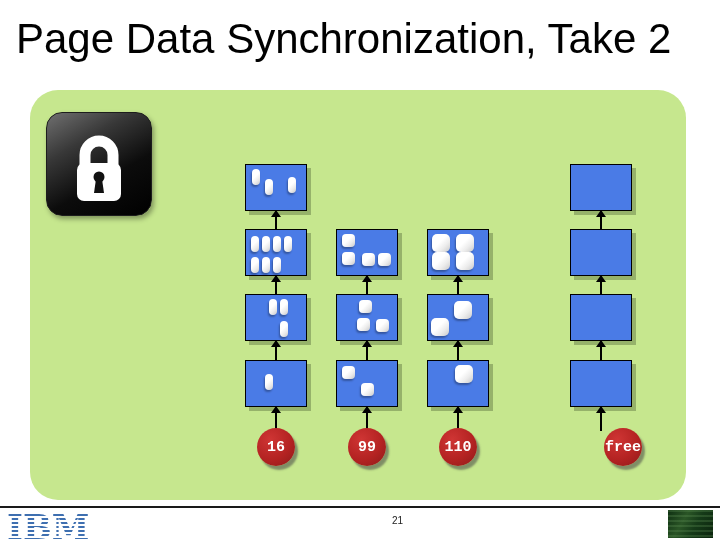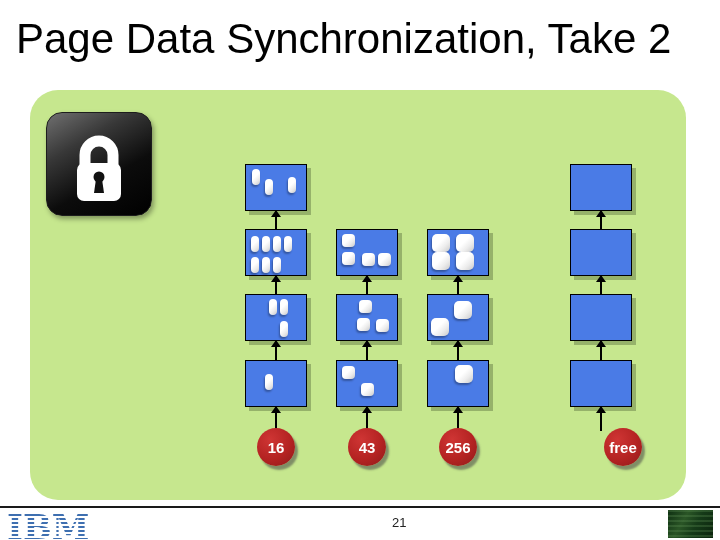--- a/index.html
+++ b/index.html
@@ -15,21 +15,21 @@
          font-weight:400;color:#000;white-space:nowrap;}
 
   .panel{position:absolute;left:30px;top:90px;width:656px;height:410px;
          background:var(--panel);border-radius:28px;}
 
   .lock{position:absolute;left:46px;top:112px;width:104px;height:102px;border-radius:16px;
         background:linear-gradient(150deg,#707070 0%,#383838 30%,#0c0c0c 62%,#000 100%);
         border:1px solid #1d1d1d;box-shadow:2px 3px 5px rgba(0,0,0,0.35);}
   .lock svg{display:block;}
 
-  #diagram{position:absolute;left:0;top:0;width:720px;height:540px;}
+  #diagram{position:absolute;left:0;top:0;width:720px;height:540px;font-family:Liberation Mono, monospace;}
 
   .mem-box{position:absolute;width:62px;height:47px;background:var(--box-blue);
            border:1px solid #000;box-sizing:border-box;
            box-shadow:4px 4px 0 rgba(60,80,40,0.35);}
 
   .dot{position:absolute;background:linear-gradient(135deg,#ffffff 45%,#ececec 70%,#c9c9c9 100%);
        box-shadow:-1px 2px 2px rgba(0,0,0,0.30);}
   .pill{width:8px;height:16px;border-radius:4px;}
   .small-square{width:13px;height:13px;border-radius:4px;}
   .big-square{width:18px;height:18px;border-radius:5px;}
@@ -45,21 +45,21 @@
          display:flex;align-items:center;justify-content:center;
          box-shadow:3px 4px 2px rgba(70,70,70,0.55);}
 
   .footer-line{position:absolute;left:0;top:506px;width:720px;height:0;border-top:2px solid #1a1a1a;}
 
   .ibm{position:absolute;left:7px;top:510px;font-family:"DejaVu Serif",serif;font-weight:bold;
        font-size:34px;line-height:1;color:var(--ibm-blue);
        background:repeating-linear-gradient(to bottom,var(--ibm-blue) 0 2px,#ffffff 2px 4px);
        -webkit-background-clip:text;background-clip:text;-webkit-text-fill-color:transparent;}
 
-  .pagenum{position:absolute;left:392px;top:515px;font-size:13px;color:#222;}
+  .pagenum{position:absolute;left:392px;top:515px;font-size:10px;color:#222;}
 
   .thumb{position:absolute;left:668px;top:510px;width:45px;height:28px;
          background:repeating-linear-gradient(180deg,rgba(100,150,90,0.28) 0 2px,rgba(0,0,0,0) 2px 5px),
                     linear-gradient(120deg,#0e2f12 0%,#2a5526 35%,#153a18 60%,#0b240e 100%);}
 </style>
 </head>
 <body>
 
 <div class="slide-root">
   <h1 class="title">Page Data Synchronization, Take 2</h1>
@@ -114,38 +114,38 @@
         <div class="dot small-square" style="left: 20px; top: 23px;"></div>
         <div class="dot small-square" style="left: 39px; top: 24px;"></div>
       </div>
       <div class="mem-box" style="left: 336px; top: 360px;">
         <div class="dot small-square" style="left: 5px; top: 5px;"></div>
         <div class="dot small-square" style="left: 24px; top: 22px;"></div>
       </div>
       <div class="arrow" style="left: 366px; top: 275px; height: 20px;"></div>
       <div class="arrow" style="left: 366px; top: 340px; height: 21px;"></div>
       <div class="arrow" style="left: 366px; top: 406px; height: 25px;"></div>
-      <div class="badge" style="left: 348px; top: 428px;">43</div>
+      <div class="badge" style="left: 348px; top: 428px;">99</div>
       <div class="mem-box" style="left: 427px; top: 229px;">
         <div class="dot big-square" style="left: 4px; top: 4px;"></div>
         <div class="dot big-square" style="left: 28px; top: 4px;"></div>
         <div class="dot big-square" style="left: 4px; top: 22px;"></div>
         <div class="dot big-square" style="left: 28px; top: 22px;"></div>
       </div>
       <div class="mem-box" style="left: 427px; top: 294px;">
         <div class="dot big-square" style="left: 26px; top: 6px;"></div>
         <div class="dot big-square" style="left: 3px; top: 23px;"></div>
       </div>
       <div class="mem-box" style="left: 427px; top: 360px;">
         <div class="dot big-square" style="left: 27px; top: 4px;"></div>
       </div>
       <div class="arrow" style="left: 457px; top: 275px; height: 20px;"></div>
       <div class="arrow" style="left: 457px; top: 340px; height: 21px;"></div>
       <div class="arrow" style="left: 457px; top: 406px; height: 25px;"></div>
-      <div class="badge" style="left: 439px; top: 428px;">256</div>
+      <div class="badge" style="left: 439px; top: 428px;">110</div>
       <div class="mem-box" style="left: 570px; top: 164px;"></div>
       <div class="mem-box" style="left: 570px; top: 229px;"></div>
       <div class="mem-box" style="left: 570px; top: 294px;"></div>
       <div class="mem-box" style="left: 570px; top: 360px;"></div>
       <div class="arrow" style="left: 600px; top: 210px; height: 20px;"></div>
       <div class="arrow" style="left: 600px; top: 275px; height: 20px;"></div>
       <div class="arrow" style="left: 600px; top: 340px; height: 21px;"></div>
       <div class="arrow" style="left: 600px; top: 406px; height: 25px;"></div>
       <div class="badge" style="left: 604px; top: 428px;">free</div>
     </div>

